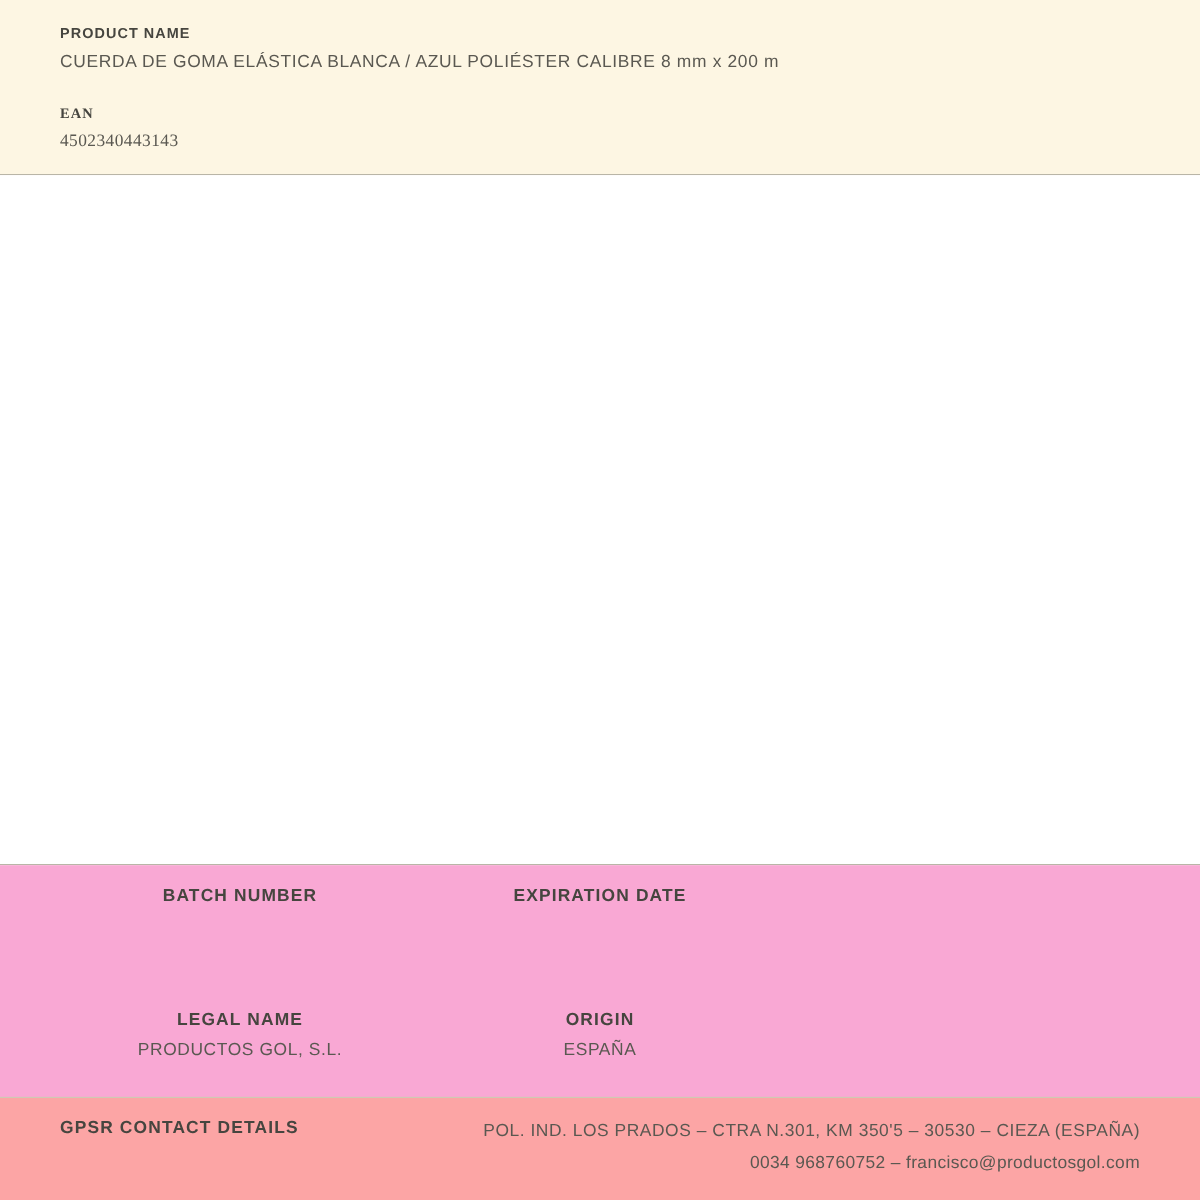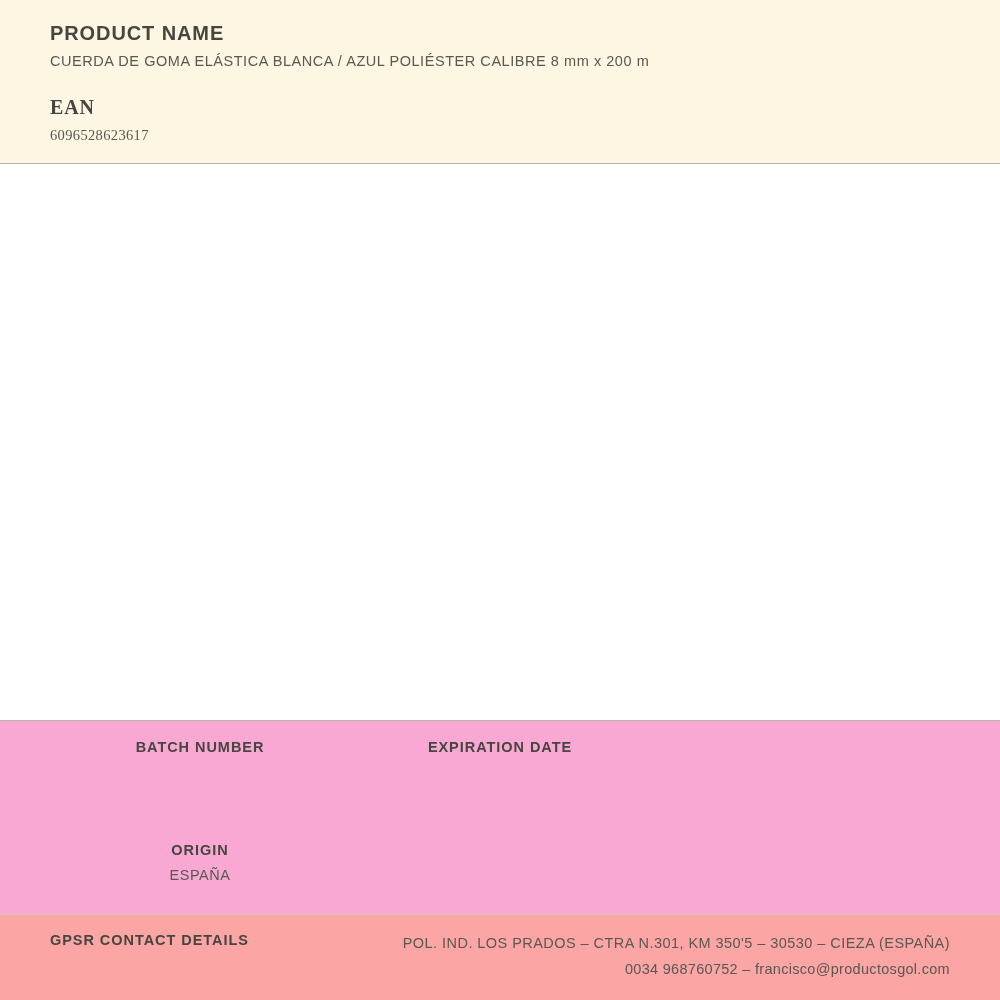--- a/index.html
+++ b/index.html
@@ -32,21 +32,21 @@
     box-sizing: border-box;
   }
   .field {
     margin-bottom: 4px;
   }
   .field + .field {
     margin-top: 26px;
     font-family: Liberation Serif, serif;
   }
   .field-label {
-    font-size: 20px;
+    font-size: 12px;
     font-weight: bold;
     letter-spacing: 0.9px;
     color: #46453f;
     text-transform: uppercase;
     margin: 0 0 9px 0;
     line-height: 1.1;
   }
   .field-value {
     font-size: 14.5px;
     letter-spacing: 0.55px;
@@ -153,21 +153,21 @@
 
 <div class="sheet">
 
   <section class="top-block">
     <div class="field">
       <p class="field-label">PRODUCT NAME</p>
       <p class="field-value">CUERDA DE GOMA ELÁSTICA BLANCA / AZUL POLIÉSTER CALIBRE 8 mm x 200 m</p>
     </div>
     <div class="field">
       <p class="field-label">EAN</p>
-      <p class="field-value mono-ean">6096528623617</p>
+      <p class="field-value mono-ean">4502340443143</p>
     </div>
   </section>
 
   <section class="middle-blank"></section>
 
   <section class="detail-block">
 
     <div class="detail-row">
       <div class="cell-left-pad"></div>
       <div class="detail-cell cell-half">
@@ -177,20 +177,24 @@
       <div class="detail-cell cell-half">
         <p class="detail-label">EXPIRATION DATE</p>
         <p class="detail-value"></p>
       </div>
     </div>
 
     <div class="row-gap"></div>
 
     <div class="detail-row">
       <div class="cell-left-pad"></div>
+      <div class="detail-cell cell-half">
+        <p class="detail-label">LEGAL NAME</p>
+        <p class="detail-value">PRODUCTOS GOL, S.L.</p>
+      </div>
       <div class="detail-cell cell-half">
         <p class="detail-label">ORIGIN</p>
         <p class="detail-value">ESPAÑA</p>
       </div>
     </div>
 
     <div class="row-gap-small"></div>
   </section>
 
   <section class="gpsr-block">

